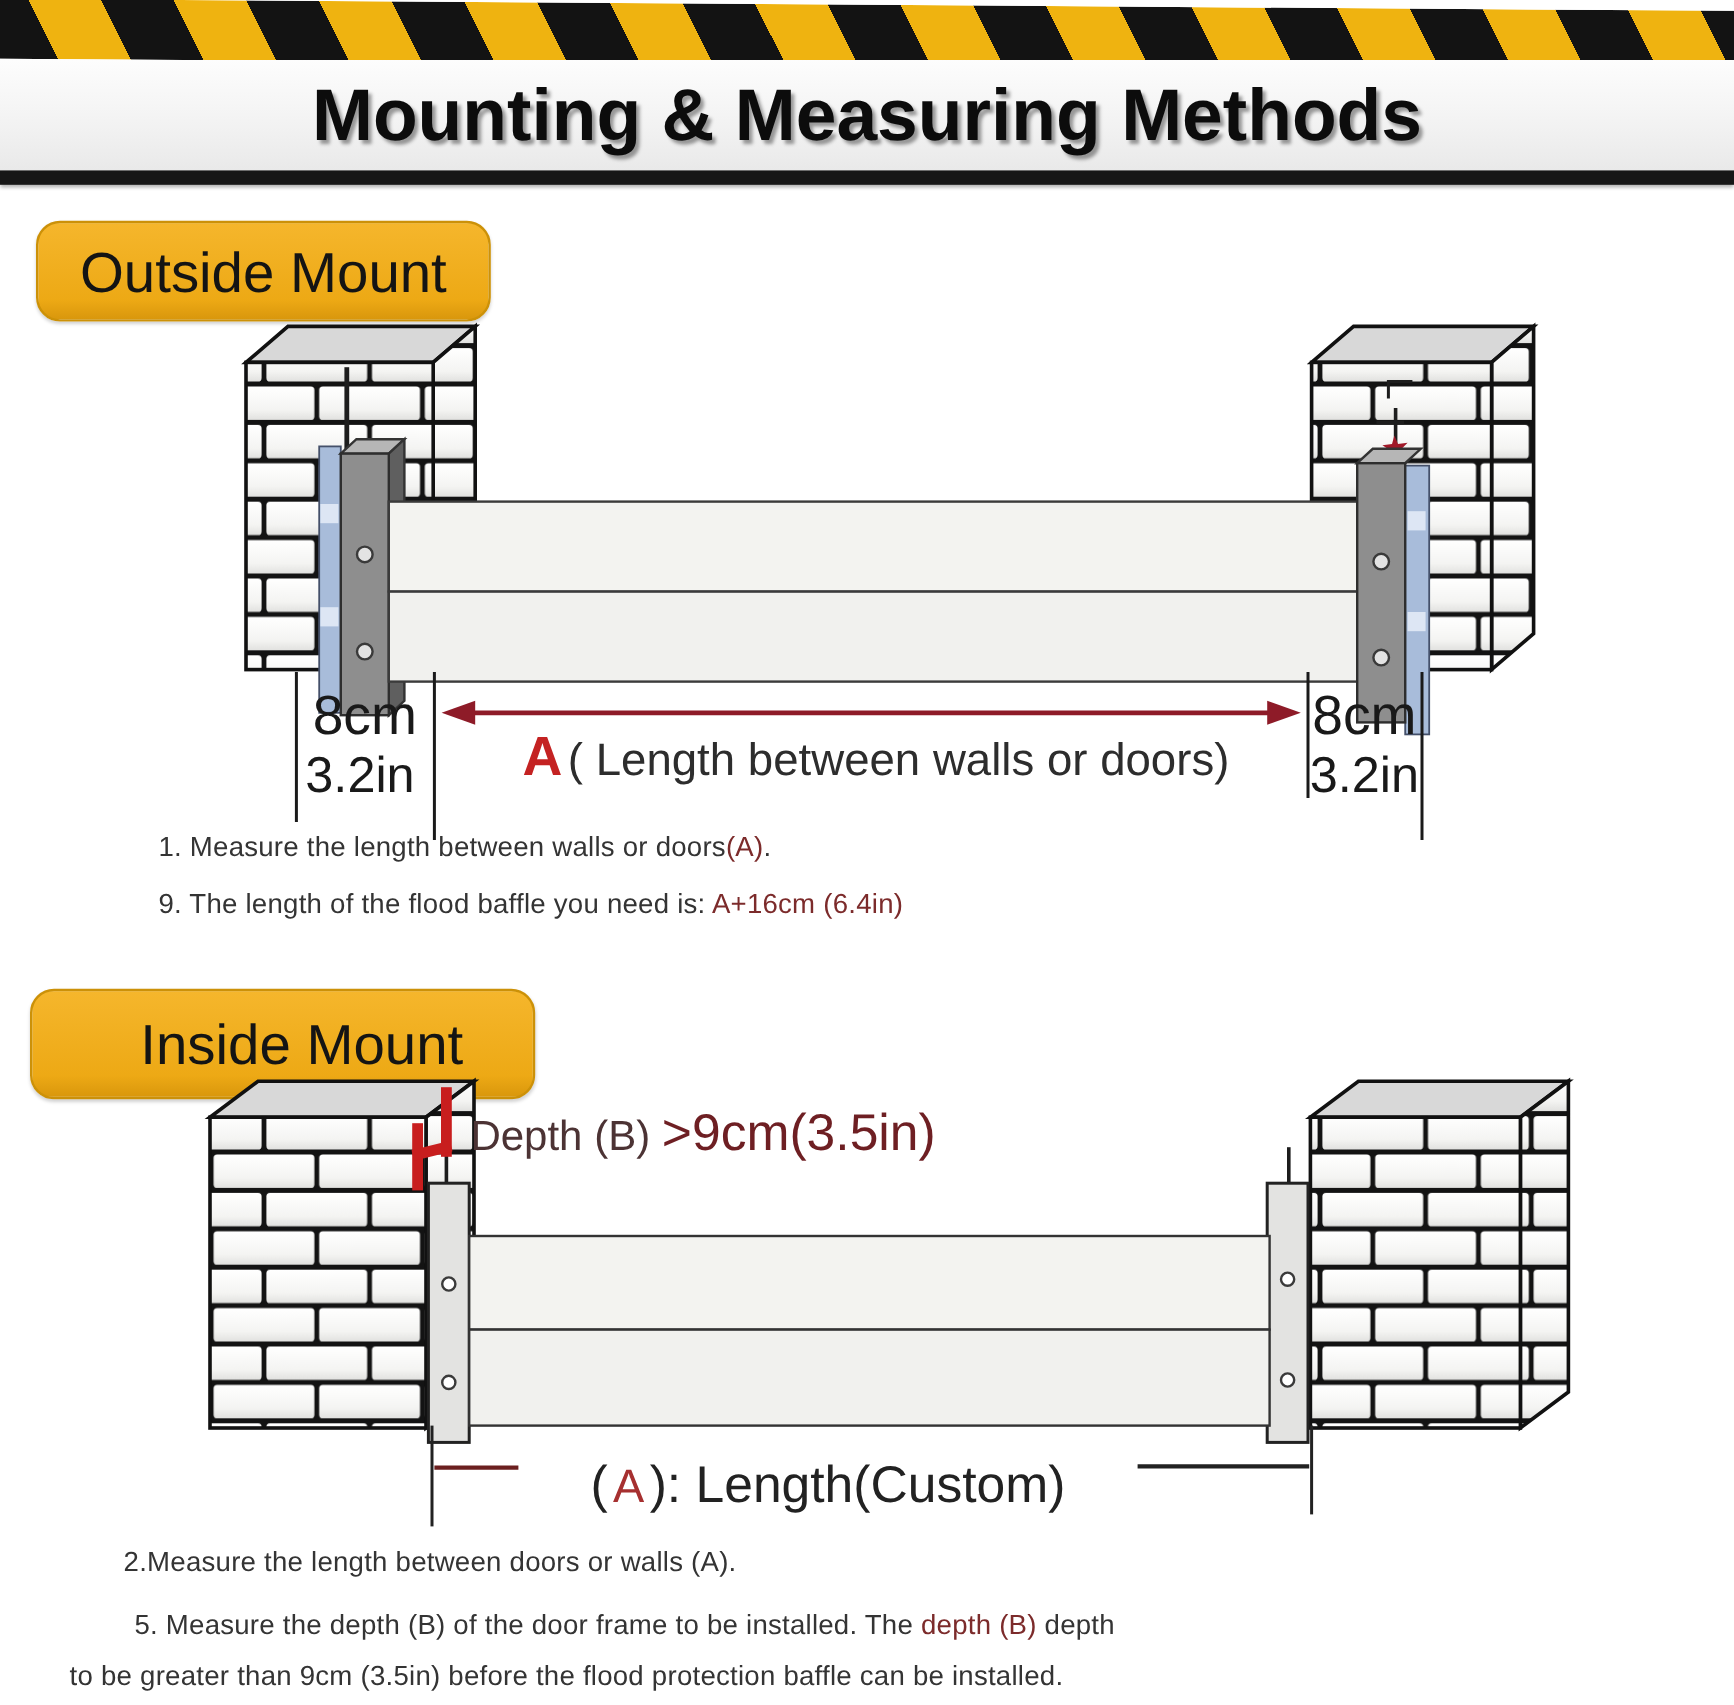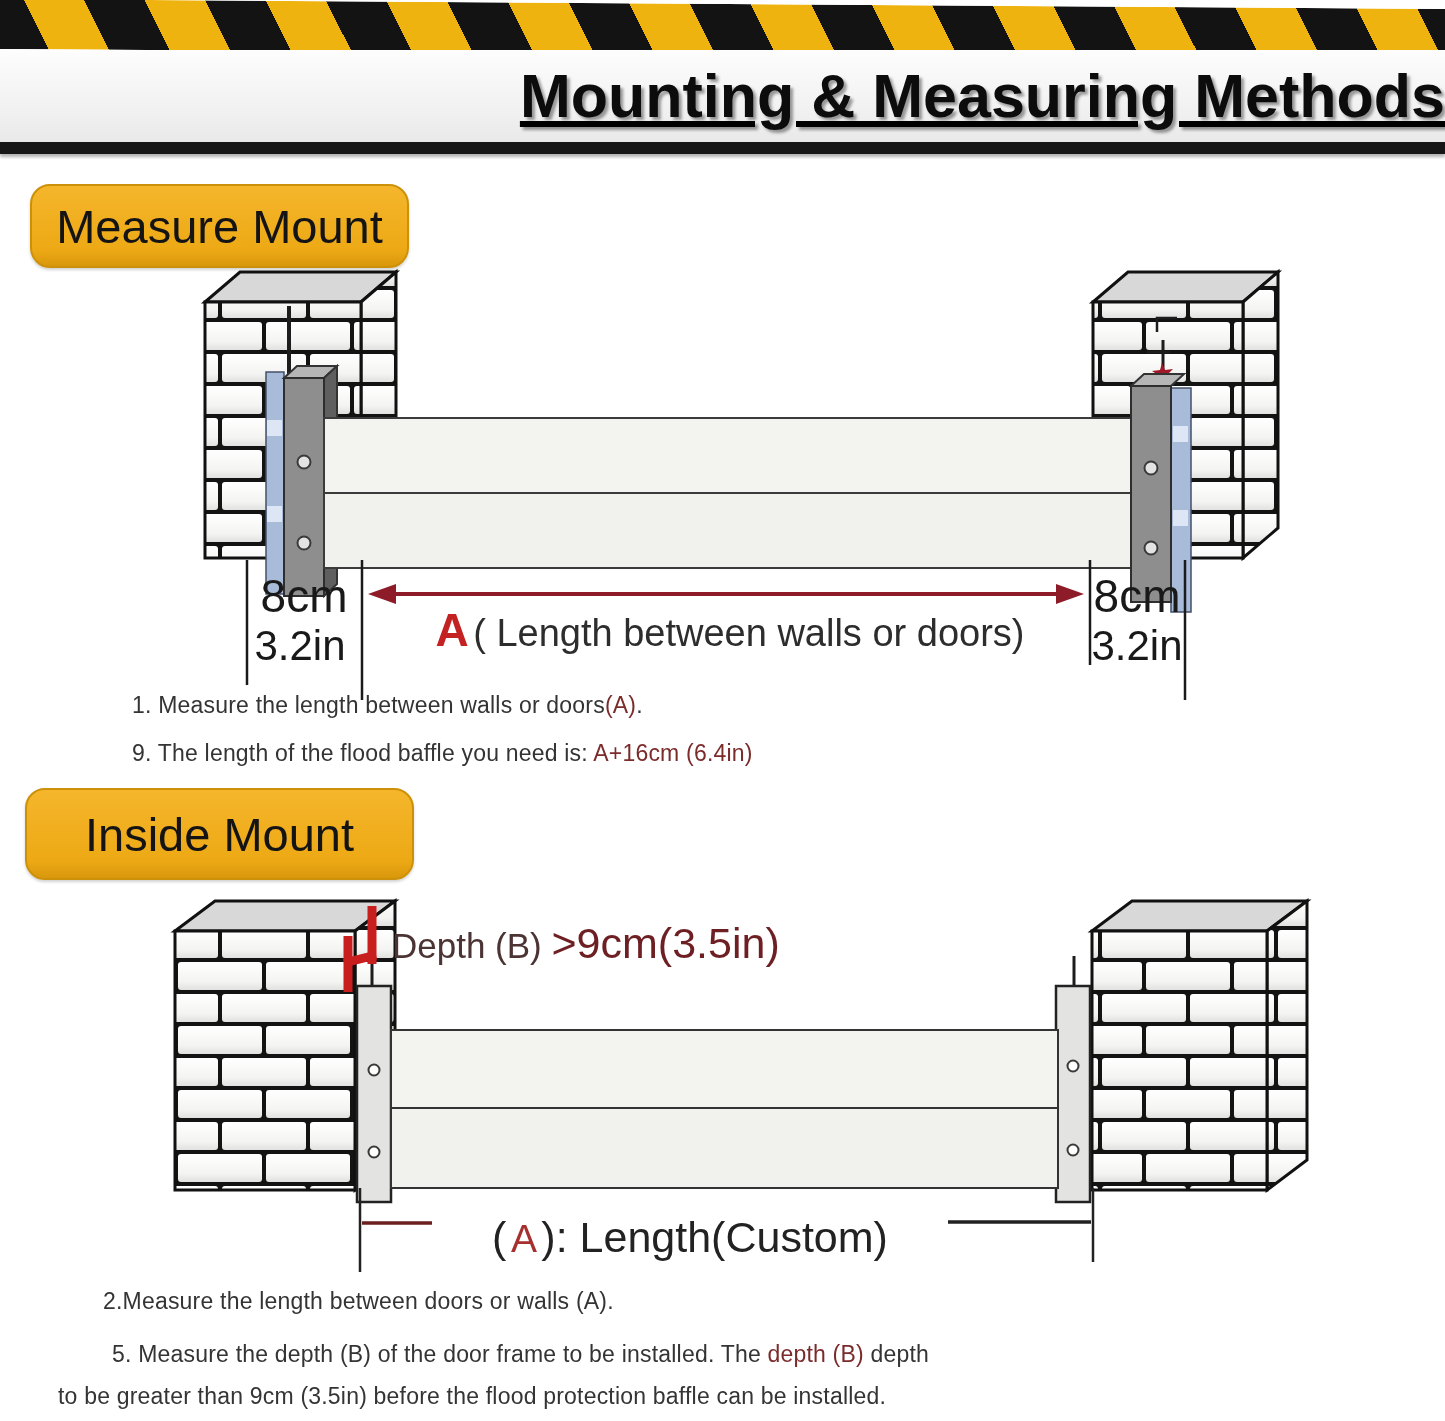--- a/index.html
+++ b/index.html
@@ -13,40 +13,40 @@
     position:absolute; top:4px; left:-12px; right:-12px; height:50px;
     transform:rotate(0.4deg); overflow:hidden;
   }
   .hazard-stripes {
     width:100%; height:100%;
     background:repeating-linear-gradient(63deg, #131313 0 54px, #efb310 54px 108px);
   }
   .title-band {
     position:absolute; top:50px; left:0; right:0; height:92px;
     background:linear-gradient(180deg,#fdfdfd 0%,#f2f2f2 60%,#e9e9e9 100%);
-    display:flex; align-items:center; justify-content:flex-end;text-decoration:underline;
+    display:flex; align-items:center; justify-content:center;
   }
   .page-title {
     font-size:61px; font-weight:700; color:#0c0c0c; letter-spacing:0px;
     text-shadow:3px 3px 3px rgba(0,0,0,0.38);
   }
   .black-bar {
     position:absolute; top:142px; left:0; right:0; height:12px; background:#171717;
     box-shadow:0 3px 3px rgba(0,0,0,0.3);
   }
 
   
   .badge {
     position:absolute; display:flex; align-items:center; justify-content:center;
     background:linear-gradient(180deg,#f5b62c 0%,#eda915 80%,#d9970c 100%);
     border:2px solid #cc9108; border-radius:20px;
     font-size:47px; color:#141414; box-shadow:0 2px 3px rgba(0,0,0,0.18);
   }
   .badge-outside { left:30px; top:184px;  width:375px; height:80px; }
-  .badge-inside  { left:25px; top:788px;  width:385px; height:88px; }
+  .badge-inside  { left:25px; top:824px;  width:385px; height:88px;padding-left:32px; }
 
   
   svg.diagram { position:absolute; left:0; }
   svg text { font-family:"Liberation Sans", sans-serif; }
 
   
   .instr {
     position:absolute; font-size:23px; color:#343434; white-space:nowrap;
     letter-spacing:0.2px;
   }
@@ -59,21 +59,21 @@
 
   <div class="hazard-wrap">
     <div class="hazard-stripes"></div>
   </div>
   <div class="title-band">
     <div class="page-title">Mounting &amp; Measuring Methods</div>
   </div>
   <div class="black-bar"></div>
 
   <div class="badge badge-outside">
-    <span>Measure Mount</span>
+    <span>Outside Mount</span>
   </div>
 
   <svg class="diagram" style="top:260px" width="1445" height="440" viewBox="0 260 1445 440">
     <defs>
       <linearGradient id="bg1" x1="0" y1="0" x2="0" y2="1">
         <stop offset="0" stop-color="#ffffff"></stop>
         <stop offset="0.7" stop-color="#f4f4f2"></stop>
         <stop offset="1" stop-color="#e1e1df"></stop>
       </linearGradient>
       <pattern id="brick1" width="88" height="64" patternUnits="userSpaceOnUse">

